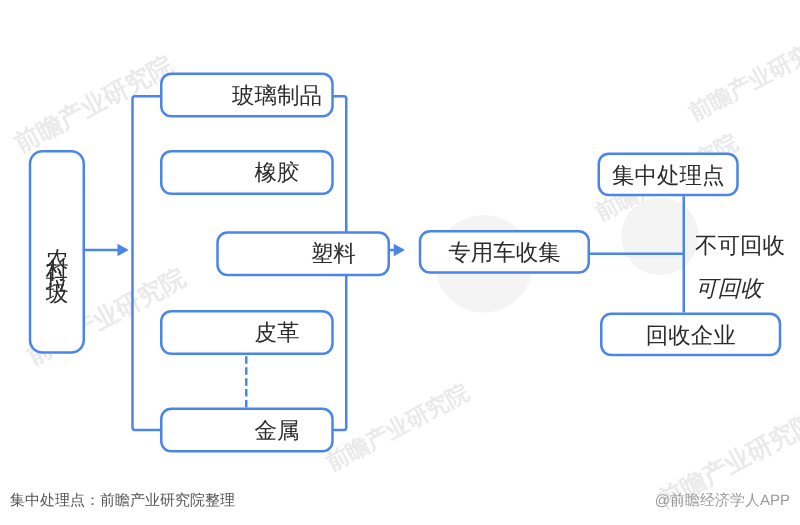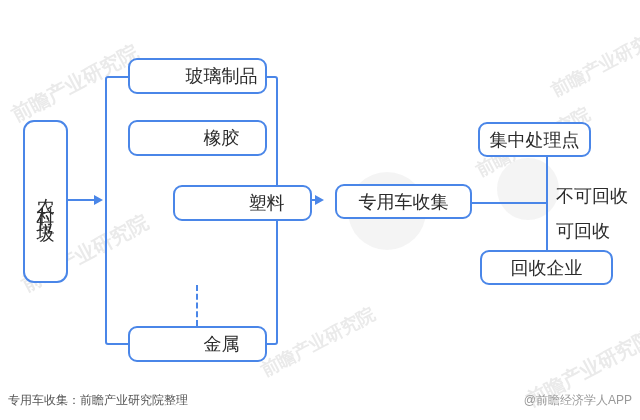--- a/index.html
+++ b/index.html
@@ -36,25 +36,25 @@
 
   .arrow1-line { left:68px;  top:199px; width:27px; }
   .arrow1-head { left:94px;  top:195px; }
   .arrow2-line { left:279px; top:199px; width:37px; }
   .arrow2-head { left:315px; top:195px; }
   .conn-h      { left:472px; top:202px; width:76px; }
   .conn-v      { left:546px; top:157px; height:93px; }
 
   .box-collection { left:335px; top:184px; width:137px; height:35px; }
   .box-dest0      { left:478px; top:122px; width:113px; height:35px; }
-  .box-dest1      { left:480px; top:250px; width:133px; height:35px; }
+  .box-dest1      { left:480px; top:250px; width:145px; height:35px; }
 
   .branch-label { position:absolute; font-size:18px; color:var(--box-text,#2b2b2b); z-index:2; }
   .bl0 { left:556px; top:184px; }
-  .bl1 { left:556px; top:219px; }
+  .bl1 { left:556px; top:219px;font-style:italic; }
 
   .footer-source { position:absolute; left:8px; top:392px; font-size:12px;
                    color:var(--footer-source,#555); z-index:3; }
   .footer-attr   { position:absolute; right:8px; top:392px; font-size:12px;
                    color:var(--footer-attribution,#999); z-index:3; }
 
   .wm { position:absolute; z-index:0; white-space:nowrap; font-weight:bold;
         color:var(--watermark,#d9d9d9); opacity:.55; transform:rotate(-28deg); }
   .wm-circle { position:absolute; z-index:0; border-radius:50%;
                background:var(--watermark,#d9d9d9); opacity:.28; }
@@ -85,20 +85,23 @@
 
   <div class="box gbox g0">
     <span>玻璃制品</span>
   </div>
   <div class="box gbox g1">
     <span>橡胶</span>
   </div>
   <div class="box gbox g2">
     <span>塑料</span>
   </div>
+  <div class="box gbox g3">
+    <span>皮革</span>
+  </div>
   <div class="box gbox g4">
     <span>金属</span>
   </div>
 
   <div class="dash-v"></div>
 
   <div class="hline arrow2-line"></div>
   <div class="ah arrow2-head"></div>
 
   <div class="box box-collection">
@@ -111,16 +114,16 @@
   <span class="branch-label bl0">不可回收</span>
   <span class="branch-label bl1">可回收</span>
 
   <div class="box box-dest0">
     <span>集中处理点</span>
   </div>
   <div class="box box-dest1">
     <span>回收企业</span>
   </div>
 
-  <div class="footer-source">专用车收集：前瞻产业研究院整理</div>
+  <div class="footer-source">集中处理点：前瞻产业研究院整理</div>
   <div class="footer-attr">@前瞻经济学人APP</div>
 
 </div>
 
 </body></html>

